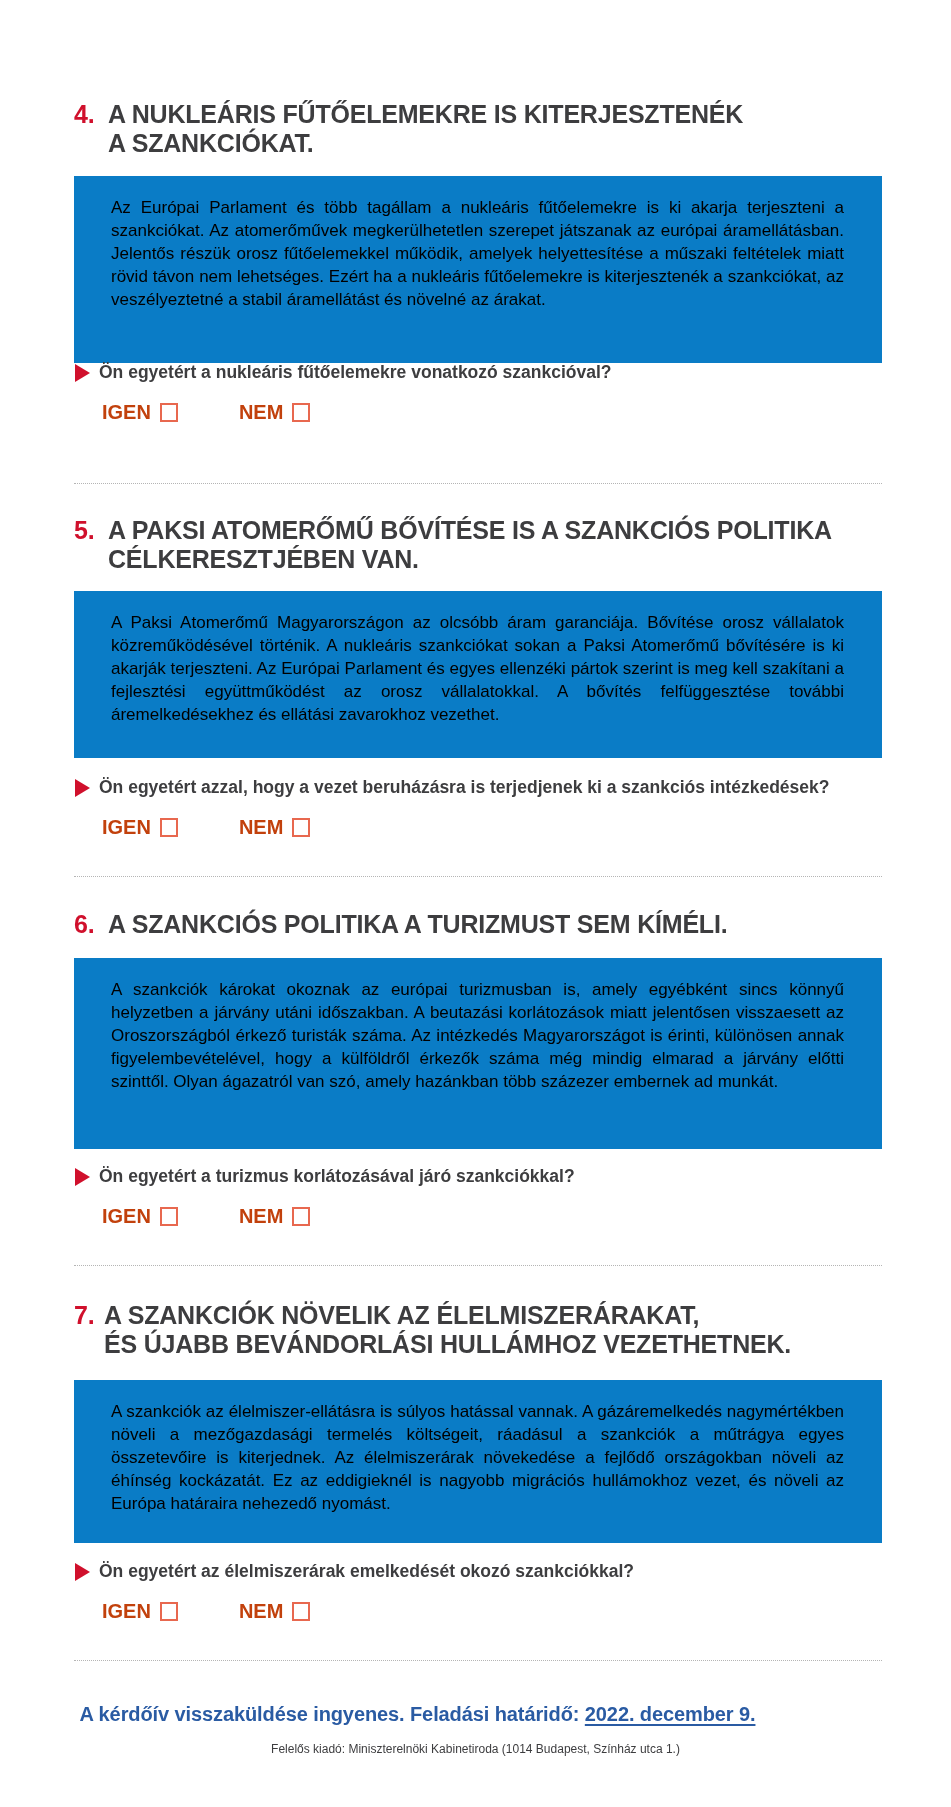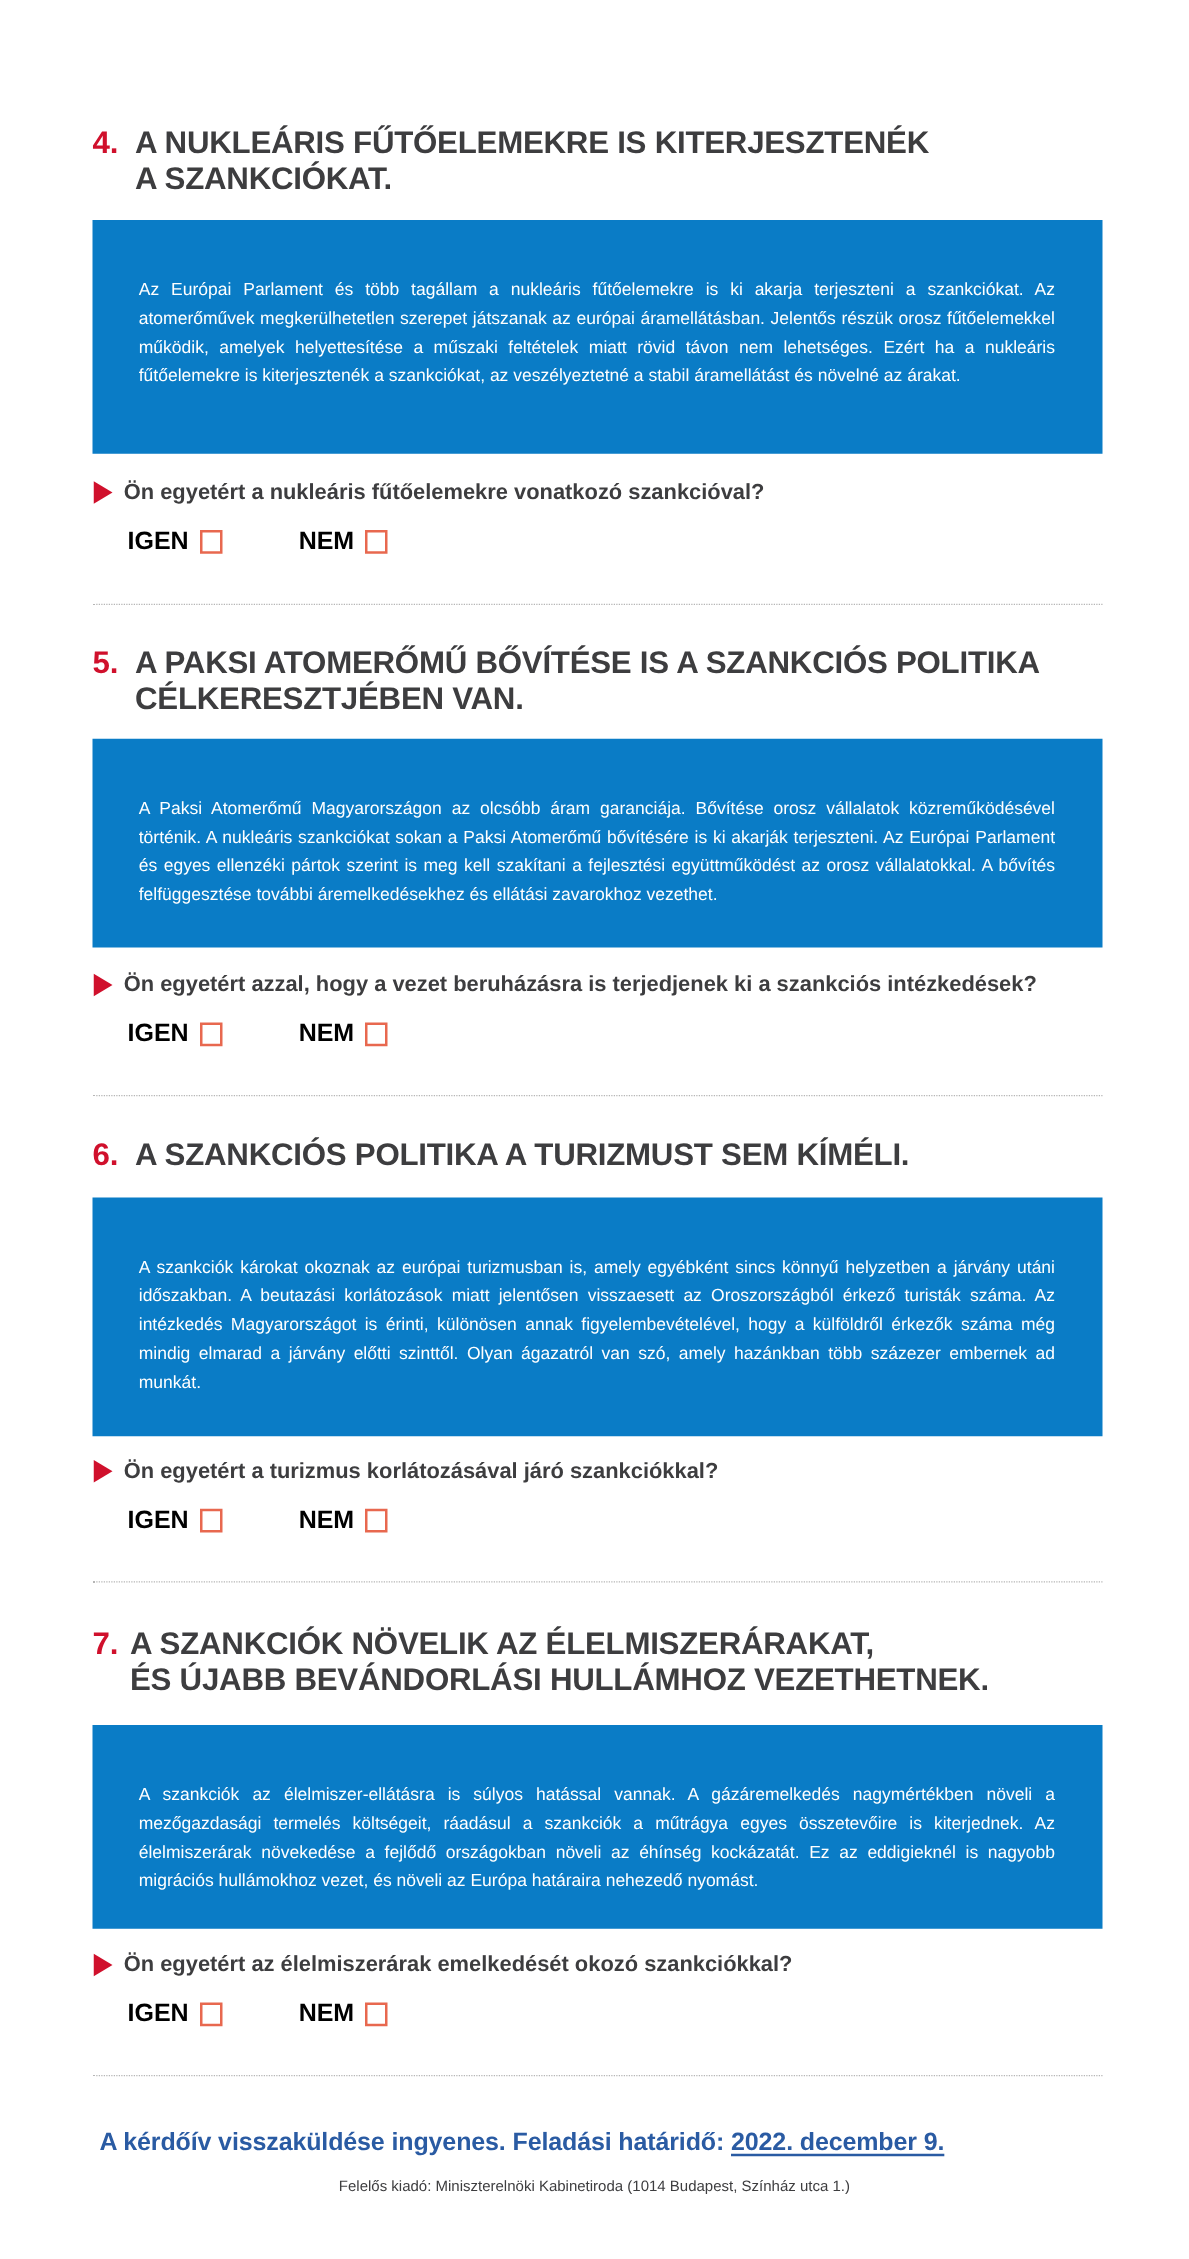--- a/index.html
+++ b/index.html
@@ -24,25 +24,25 @@
     letter-spacing: -0.2px;
   }
   .heading .num {
     position: absolute;
     left: 0;
     top: 0;
     color: #d0102c;
   }
   .info-box {
     background: #0a7cc6;
-    color: #ffffff;
-    font-size: 14px;
+    color: #000000;
+    font-size: 17px;
     line-height: 23px;
     text-align: justify;
-    padding: 44px 38px 18px 37px;
+    padding: 20px 38px 18px 37px;
   }
   .question {
     display: flex;
     align-items: center;
     font-weight: bold;
     font-size: 17.5px;
     color: #3d3d3f;
   }
   .question .arrow {
     width: 0; height: 0;
@@ -56,21 +56,21 @@
     display: flex;
     align-items: center;
     padding-left: 28px;
     margin-top: 18px;
   }
   .answer {
     display: flex;
     align-items: center;
     font-weight: bold;
     font-size: 20px;
-    color: #000000;
+    color: #c2410c;
     margin-right: 61px;
     cursor: pointer;
   }
   .answer .box {
     width: 18px;
     height: 19px;
     border: 2.5px solid #e8684f;
     margin-left: 9px;
     background: #ffffff;
   }
@@ -111,21 +111,21 @@
 <body>
 
 <div class="section" style="top:100px;">
   <div class="heading">
     <span class="num">4.</span>
     <div>A NUKLEÁRIS FŰTŐELEMEKRE IS KITERJESZTENÉK</div>
     <div>A SZANKCIÓKAT.</div>
   </div>
 </div>
 <div class="section info-box" style="top:176px; height:187px;">Az Európai Parlament és több tagállam a nukleáris fűtőelemekre is ki akarja terjeszteni a szankciókat. Az atomerőművek megkerülhetetlen szerepet játszanak az európai áramellátásban. Jelentős részük orosz fűtőelemekkel működik, amelyek helyettesítése a műszaki feltételek miatt rövid távon nem lehetséges. Ezért ha a nukleáris fűtőelemekre is kiterjesztenék a szankciókat, az veszélyeztetné a stabil áramellátást és növelné az árakat.</div>
-<div class="section" style="top:383px;">
+<div class="section" style="top:362px;">
   <div class="question">
     <span class="arrow"></span>
     <span>Ön egyetért a nukleáris fűtőelemekre vonatkozó szankcióval?</span>
   </div>
   <div class="answers">
     <label class="answer">
       <span>IGEN</span>
       <span class="box"></span>
     </label>
     <label class="answer">

